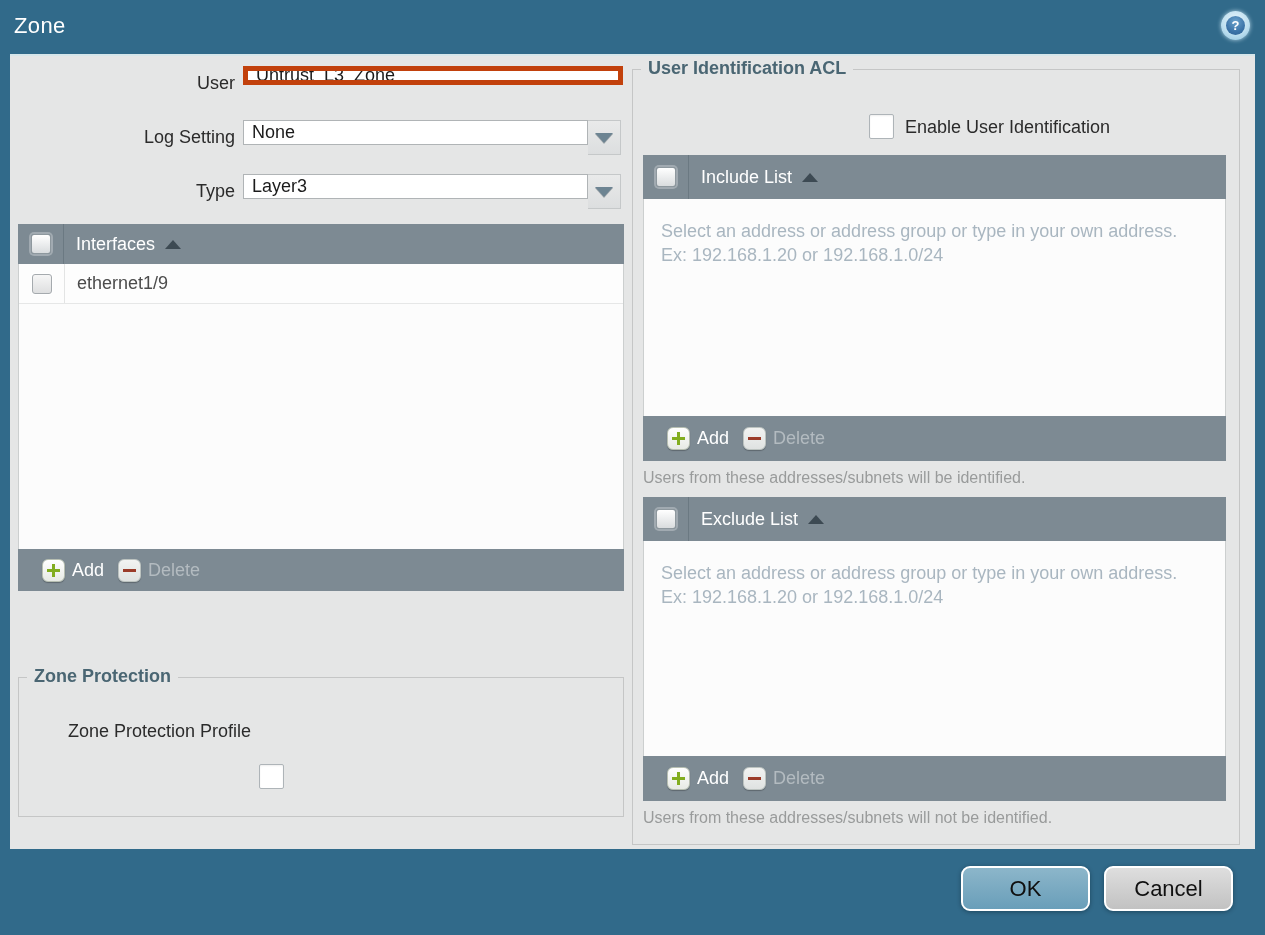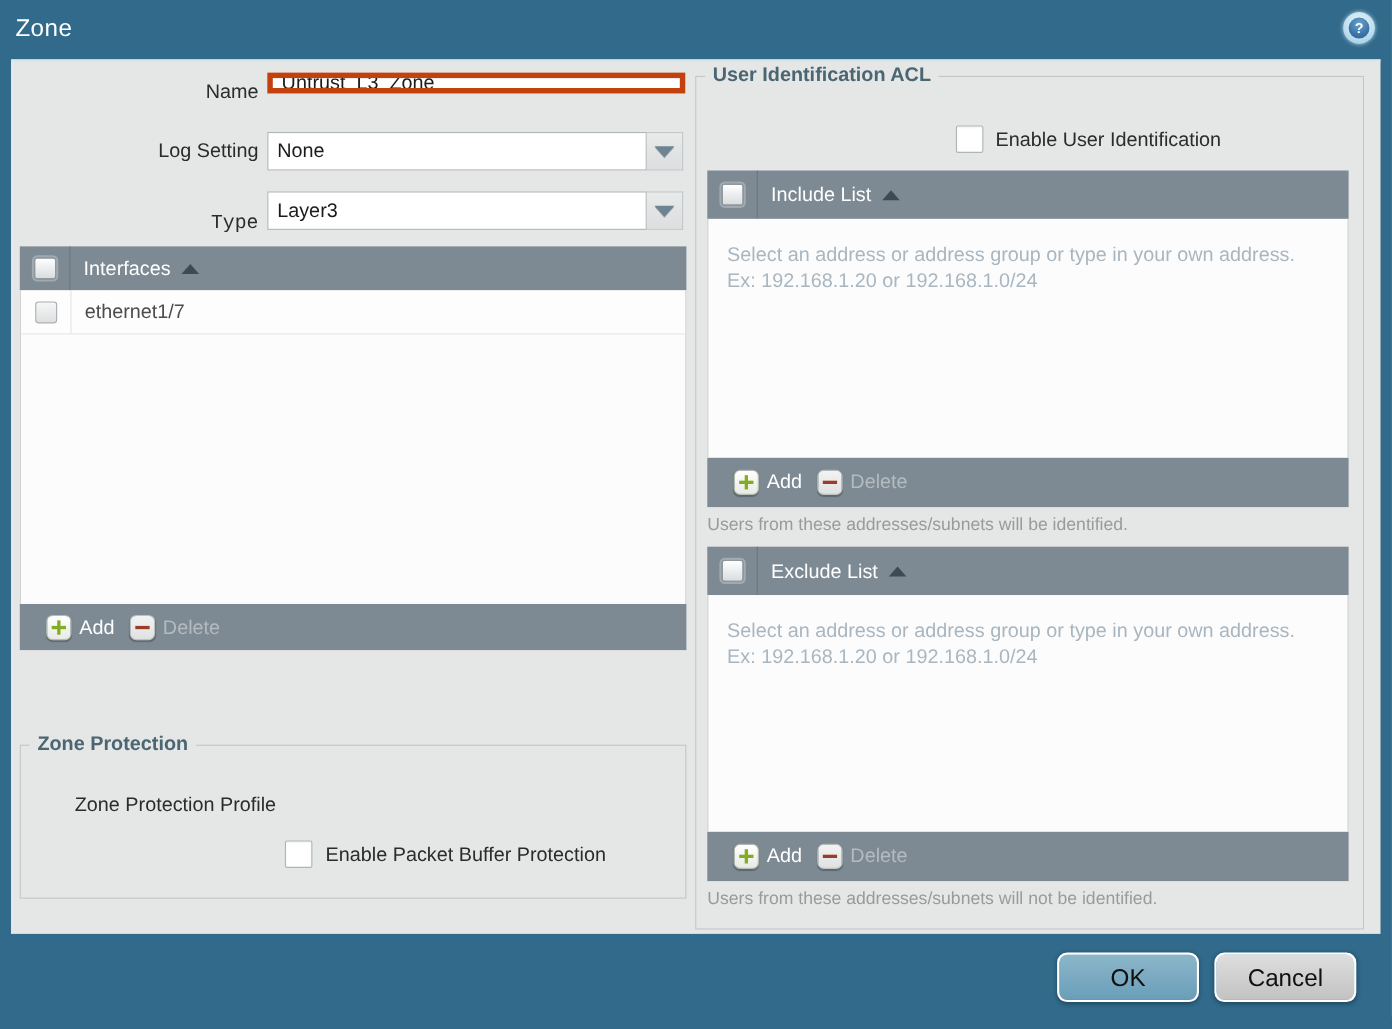--- a/index.html
+++ b/index.html
@@ -41,21 +41,21 @@
     position:absolute; color:#2b2b2b; font-size:18px;
     text-align:right; line-height:35px; white-space:nowrap;
   }
   .text-input{
     position:absolute; height:19px; border:5px solid #c2410c;
     background:#fff; font-family:inherit; font-size:18px; color:#1b1b1b;
     padding:0 8px; outline:none;
   }
   .dd{ position:absolute; height:35px; display:flex; }
   .dd .dd-input{
-    flex:1; height:35px; border:1px solid #b0b4b6; background:#fff;
+    flex:1; height:25px; border:1px solid #b0b4b6; background:#fff;
     font-family:inherit; font-size:18px; color:#1b1b1b; padding:0 8px;
     outline:none; min-width:0;
   }
   .dd .dd-btn{
     width:33px; height:35px; border:1px solid #c5c8c9; border-left:none;
     background:linear-gradient(#e9eaea,#dcdedf);
     display:flex; align-items:center; justify-content:center; cursor:pointer;
   }
   .dd .dd-btn .tri{
     width:0; height:0;
@@ -174,74 +174,73 @@
 
 <div class="screen">
 
   <div class="title-text">Zone</div>
   <div class="help-icon">
     <div class="inner">?</div>
   </div>
 
   <div class="dialog">
 
-    <div class="form-label" style="left:0;top:10px;width:225px;">Name</div>
+    <div class="form-label" style="left:0;top:10px;width:225px;">User</div>
     <input class="text-input" style="left: 233px; top: 10px; width: 380px;" value="Untrust_L3_Zone">
 
     <div class="form-label" style="left:0;top:64px;width:225px;">Log Setting</div>
     <div class="dd" style="left:233px;top:64px;width:378px;">
       <input class="dd-input" value="None" style="">
       <div class="dd-btn">
         <span class="tri"></span>
       </div>
     </div>
 
-    <div class="form-label" style="left:0;top:130px;width:225px;font-family:Liberation Mono, monospace;">Type</div>
+    <div class="form-label" style="left:0;top:118px;width:225px;">Type</div>
     <div class="dd" style="left:233px;top:118px;width:378px;">
       <input class="dd-input" value="Layer3" style="">
       <div class="dd-btn">
         <span class="tri"></span>
       </div>
     </div>
 
     <div class="panel" style="left:8px;top:168px;width:606px;">
       <div class="panel-header short">
         <span class="hdr-cb-cell">
           <span class="checkbox hdr"></span>
         </span>
         <span class="hdr-label">Interfaces</span>
         <span class="sort-asc"></span>
       </div>
       <div class="panel-body" style="height:285px;">
         <div class="list-row">
           <span class="row-cb-cell">
             <span class="checkbox row"></span>
           </span>
-          <span class="row-label">ethernet1/7</span>
+          <span class="row-label">ethernet1/9</span>
         </div>
       </div>
       <div class="panel-footer" style="height:42px;">
         <button class="bar-btn">
           <span class="icon-add"></span>
           <span class="bar-btn-label">Add</span>
         </button>
         <button class="bar-btn disabled">
           <span class="icon-delete"></span>
           <span class="bar-btn-label">Delete</span>
         </button>
       </div>
     </div>
 
     <div class="group" style="left:8px;top:621px;width:606px;height:140px;">
       <div class="group-legend">Zone Protection</div>
 
       <div class="form-label" style="left:0;top:36px;width:232px;">Zone Protection Profile</div>
 
       <span class="checkbox" style="position:absolute;left:240px;top:86px;"></span>
-      <div class="cb-label" style="left:277px;top:86px;">Enable Packet Buffer Protection</div>
     </div>
 
     <div class="group" style="left:622px;top:13px;width:608px;height:776px;">
       <div class="group-legend">User Identification ACL</div>
 
       <span class="checkbox" style="position:absolute;left:236px;top:44px;"></span>
       <div class="cb-label" style="left:272px;top:44px;">Enable User Identification</div>
 
       <div class="panel" style="left:10px;top:85px;width:583px;">
         <div class="panel-header">

